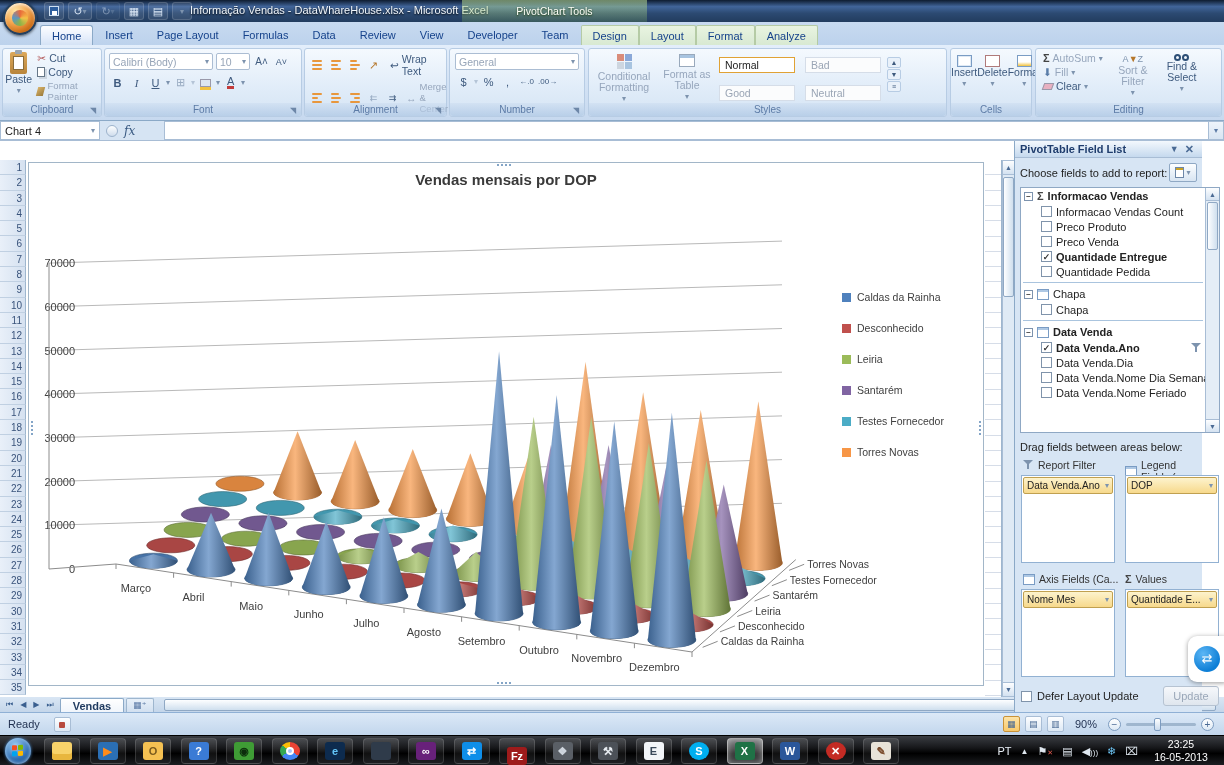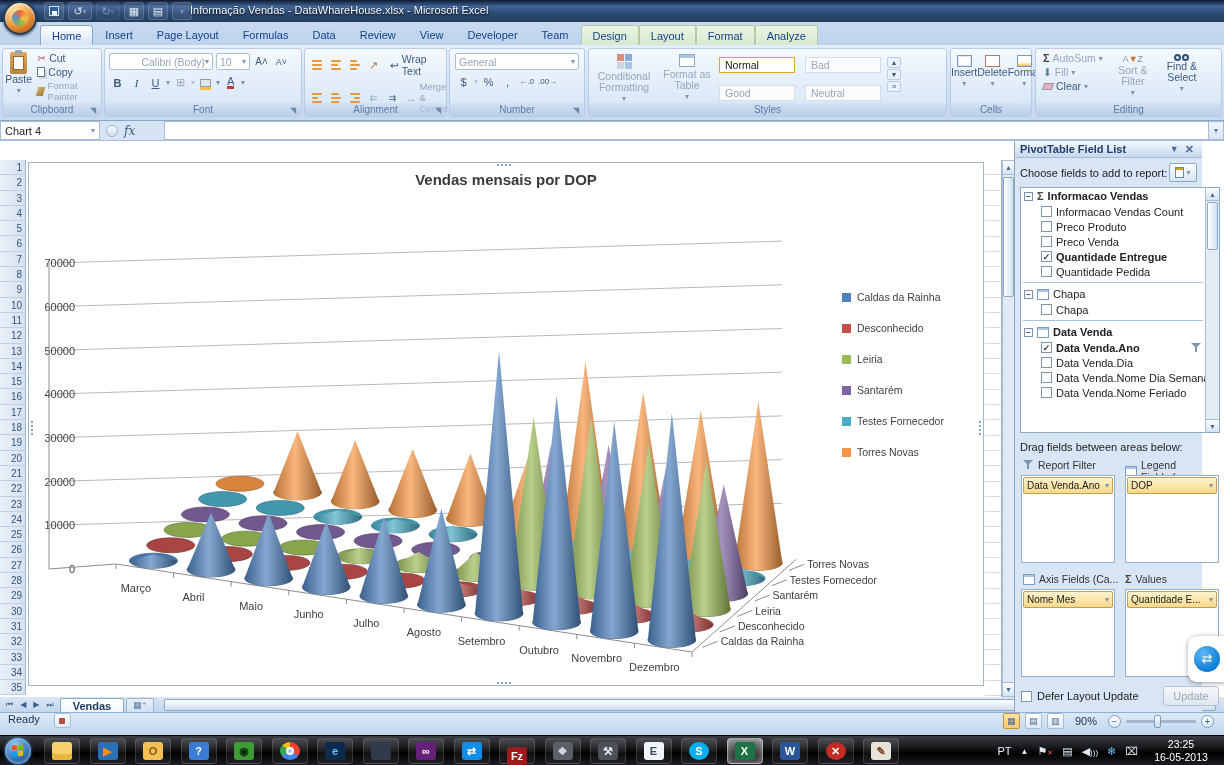--- a/index.html
+++ b/index.html
@@ -157,21 +157,21 @@
   .navbtns span{padding:0 3px;}
   .stab{background:linear-gradient(#fff,#f0f5fb);border:1px solid #8ba9c7;border-bottom:none;
     padding:1px 12px 0;font-size:11px;font-weight:bold;color:#1f3a5f;border-radius:2px 2px 0 0;margin-top:1px;}
   .instab{background:linear-gradient(#e8f0f9,#d2e0f0);border:1px solid #9eb6ce;border-bottom:none;
     margin:1px 0 0 2px;padding:0 6px;font-size:9px;color:#5c7ba6;border-radius:2px 2px 0 0;line-height:13px;}
   .hthumb{flex:1;margin:2px 8px 1px 10px;background:linear-gradient(#fdfeff,#cfdfee);
     border:1px solid #8fa8c4;border-radius:2px;}
 
   
   .statusbar{position:absolute;left:0;top:712px;width:1224px;height:23px;
-    background:linear-gradient(#dcE9f7,#c2d6ec);border-top:1px solid #8fb0d5;display:flex;align-items:flex-start;}
+    background:linear-gradient(#dcE9f7,#c2d6ec);border-top:1px solid #8fb0d5;display:flex;align-items:center;}
   .statusbar .ready{padding-left:8px;color:#1f2f4f;font-size:11px;}
   .macrobtn{margin-left:14px;width:17px;height:15px;background:linear-gradient(#fdfeff,#dde9f5);
     border:1px solid #a8bdd5;border-radius:2px;position:relative;}
   .macrobtn::after{content:"";position:absolute;left:4px;top:4px;width:6px;height:6px;background:#b84a3e;border-radius:1px;}
   .sright{margin-left:auto;display:flex;align-items:center;gap:5px;padding-right:10px;}
   .viewbtn{width:17px;height:16px;border:1px solid #a8bdd5;background:linear-gradient(#fdfeff,#dde9f5);
     font-size:9px;color:#4a6a94;text-align:center;line-height:15px;border-radius:2px;}
   .viewbtn.active{background:linear-gradient(#fde3a7,#f8c96b);border-color:#c89238;}
   .zoomtxt{color:#1f2f4f;padding:0 6px;}
   .zminus,.zplus{width:13px;height:13px;border-radius:50%;border:1px solid #7d9cc0;color:#4a6a94;
@@ -211,20 +211,21 @@
         </div>
       <div class="qbtn big">↺<span class="caret">▾</span></div>
       <div class="qbtn big dim">↻<span class="caret">▾</span></div>
       <div class="qbtn">▦</div>
       <div class="qbtn">▤</div>
       <div class="qbtn">
           <span class="caret">▾</span>
         </div>
     </div>
     <div class="win-title">Informação Vendas - DataWhareHouse.xlsx - Microsoft Excel</div>
+    <div class="ctx-glow">PivotChart Tools</div>
   </div>
   <div class="orb"></div>
 
   <div class="tabsrow" id="tabsrow">
       <div class="tab active">Home</div>
       <div class="tab">Insert</div>
       <div class="tab">Page Layout</div>
       <div class="tab">Formulas</div>
       <div class="tab">Data</div>
       <div class="tab">Review</div>
@@ -263,21 +264,21 @@
               <span style="font-size:9.5px;">Format Painter</span>
             </div>
         </div>
       </div>
       <div class="glabel">Clipboard</div>
       <div class="launch">◥</div>
     </div>
 
     <div class="rgroup" style="left:104px;width:198px;">
       <div style="display:flex;gap:3px;padding:4px 4px 2px;">
-        <div class="combo" style="width:104px;justify-content:flex-end;">
+        <div class="combo" style="width:104px;">
             <span>Calibri (Body)</span>
             <span class="caret">▾</span>
           </div>
         <div class="combo" style="width:34px;">
             <span>10</span>
             <span class="caret">▾</span>
           </div>
         <div class="tbtn" style="font-size:10px;">A˄</div>
         <div class="tbtn" style="font-size:9px;">A˅</div>
       </div>

